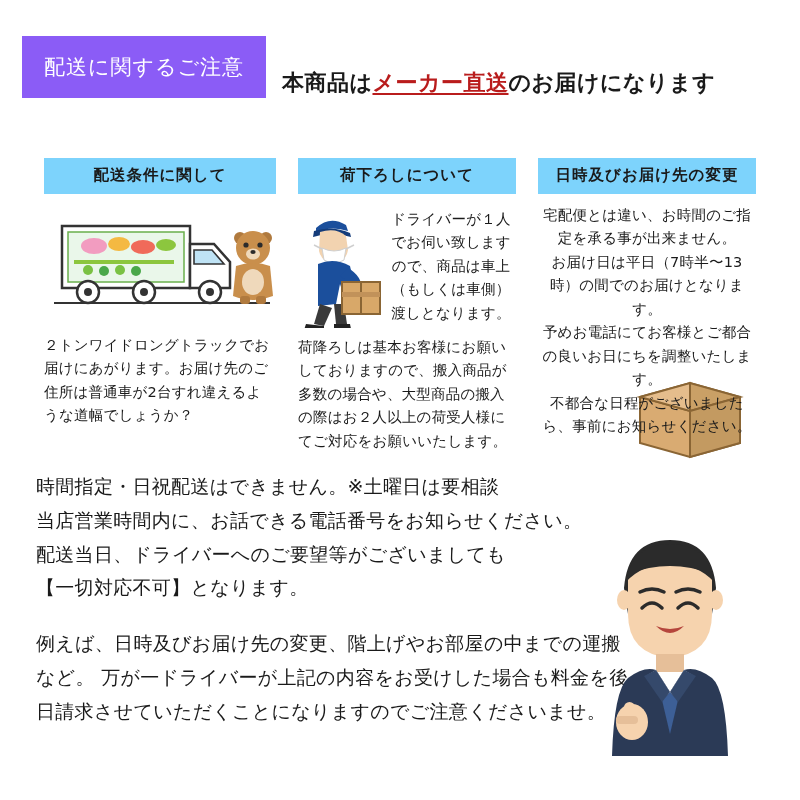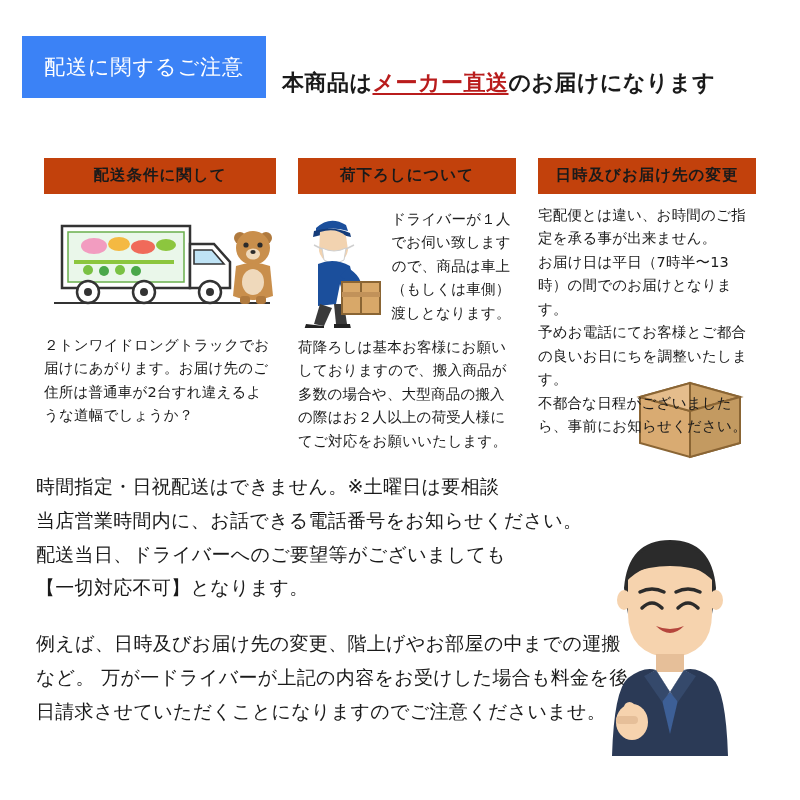--- a/index.html
+++ b/index.html
@@ -25,21 +25,21 @@
   .header {
     position: absolute;
     top: 36px;
     left: 22px;
     right: 22px;
     height: 62px;
     display: flex;
     align-items: stretch;
   }
   .header-badge {
-    background: #3b82f6;
+    background: #8b5cf6;
     color: #ffffff;
     display: flex;
     align-items: center;
     justify-content: center;
     padding: 0 22px;
     font-size: 21px;
     letter-spacing: 1px;
     font-weight: 500;
     white-space: nowrap;
   }
@@ -65,21 +65,21 @@
     top: 158px;
     left: 44px;
     right: 44px;
     display: flex;
     gap: 22px;
   }
   .col {
     width: 232px;
   }
   .col-head {
-    background: #c2410c;
+    background: #7dd3fc;
     text-align: center;
     font-size: 15.5px;
     font-weight: 700;
     letter-spacing: 1px;
     padding: 7px 0 8px;
     color: #1a1a1a;
   }
   .col-art {
     height: 122px;
     position: relative;
@@ -88,20 +88,21 @@
   .col-body {
     font-size: 14.5px;
     line-height: 1.62;
     letter-spacing: 0.2px;
     margin-top: 8px;
   }
   .col-3 .col-body {
     margin-top: 10px;
     position: relative;
     z-index: 2;
+    text-align: center;
   }
 
   
   .col-2-row {
     display: flex;
     margin-top: 14px;
     text-align: center;
   }
   .col-2-art {
     width: 86px;

